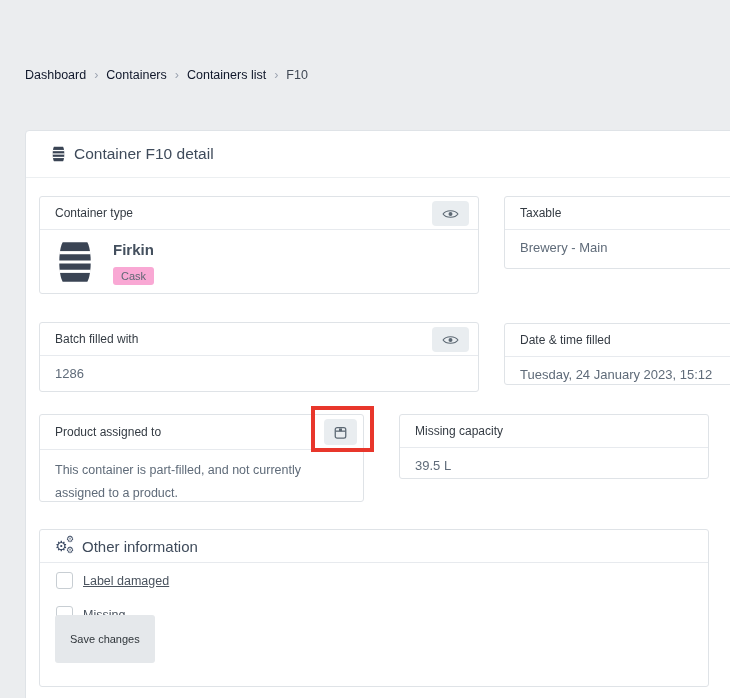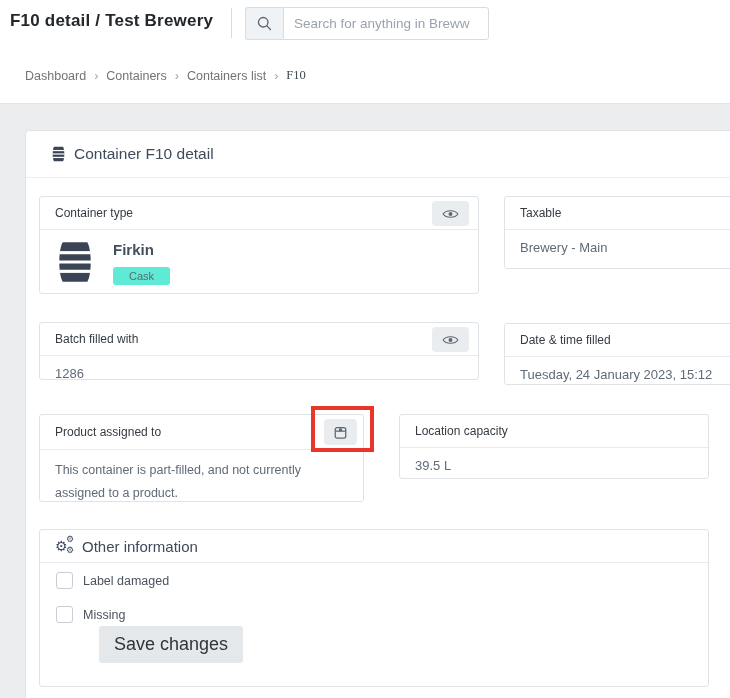--- a/index.html
+++ b/index.html
@@ -39,22 +39,22 @@
     padding:0 10px; font-size:13.5px; color:#3e4753; outline:none;
     font-family:"Liberation Sans", sans-serif;
   }
   .search-input::placeholder { color:#9aa2af; }
 
   
   .breadcrumb {
     position:absolute; left:25px; top:68px; font-size:12.5px; color:#8a93a2;
     display:flex; gap:8px; align-items:center;
   }
-  .breadcrumb .crumb { color:#737373; cursor:pointer; }
-  .breadcrumb .crumb.current { color:#3e4753; cursor:default;font-family:Liberation Serif, serif; }
+  .breadcrumb .crumb { color:#0f172a; cursor:pointer; }
+  .breadcrumb .crumb.current { color:#3e4753; cursor:default; }
   .breadcrumb .sep { color:#9aa2af; }
 
   
   .main-card {
     position:absolute; left:25px; top:130px; width:720px; height:590px;
     background:#fff; border:1px solid #dfe3e7; border-radius:4px 4px 0 0;
   }
   .main-card-header {
     position:absolute; left:0; top:0; right:0; height:47px;
     border-bottom:1px solid #eceff1;
@@ -78,22 +78,22 @@
   .icon-btn {
     position:absolute; top:4px; width:37px; height:25px;
     background:#e9edf0; border:none; border-radius:4px;
     display:flex; align-items:center; justify-content:center; cursor:pointer;
   }
 
   
   .ctype-body { display:flex; padding:9px 15px; gap:18px; }
   .ctype-text .cname { font-size:15px; color:#44505e; margin-top:2px;font-weight:bold; }
   .badge {
-    display:inline-block; margin-top:9px; background:#5eead4; color:#5f6774;
-    font-size:11px; padding:3px 16px; border-radius:3px;
+    display:inline-block; margin-top:9px; background:#f9a8d4; color:#5f6774;
+    font-size:11px; padding:3px 8px; border-radius:3px;
   }
 
   .product-body {
     padding:9px 15px; font-size:12.5px; color:#5f6b79; line-height:1.8;
   }
 
   
   .highlight-box {
     position:absolute; border-style:solid; border-width:4px;
     background:transparent; pointer-events:none; z-index:5;
@@ -109,52 +109,36 @@
   .gears .g-big { position:absolute; left:0; top:0px; font-size:14px; line-height:18px; }
   .gears .g-small { position:absolute; left:11px; top:-3px; font-size:9px; line-height:10px; }
   .gears .g-small2 { position:absolute; left:11px; top:8px; font-size:9px; line-height:10px; }
 
   .check-row {
     position:absolute; left:16px; display:flex; align-items:center; gap:10px; cursor:pointer;
   }
   .checkbox {
     width:17px; height:17px; background:#fff; border:1px solid #c8ced3; border-radius:3px;
   }
-  .check-label { font-size:12.5px; color:#4a535e; }
+  .check-label { font-size:12.5px; color:#4a535e;text-decoration:underline; }
 
   .save-btn {
     position:absolute; left:15px; bottom:23px;
     background:#e5e8eb; color:#2f353a; border:none; border-radius:3px;
-    padding:8px 15px; font-size:18px; font-weight:400; cursor:pointer;
+    padding:18px 15px; font-size:11px; font-weight:400; cursor:pointer;
     font-family:"Liberation Sans", sans-serif;
-    margin-left:44px;
   }
 
   svg { display:block; }
 </style>
 </head>
 <body>
 
 <div class="app">
 
-  <div class="topbar">
-    <div class="page-title">F10 detail / Test Brewery</div>
-    <div class="v-divider"></div>
-    <div class="search-group">
-      <div class="search-btn">
-        <span>
-          <svg width="17" height="17" viewBox="0 0 20 20">
-            <circle cx="8.5" cy="8.5" r="5.6" fill="none" stroke="#5c6873" stroke-width="1.6"></circle>
-            <line x1="12.8" y1="12.8" x2="17" y2="17" stroke="#5c6873" stroke-width="1.6" stroke-linecap="round"></line>
-          </svg>
-        </span>
-      </div>
-      <input class="search-input" type="text" placeholder="Search for anything in Breww" style="">
-    </div>
-  </div>
 
   <div class="breadcrumb">
     <span class="crumb">Dashboard</span>
     <span class="sep">›</span>
     <span class="crumb">Containers</span>
     <span class="sep">›</span>
     <span class="crumb">Containers list</span>
     <span class="sep">›</span>
     <span class="crumb current">F10</span>
   </div>
@@ -201,21 +185,21 @@
       </div>
     </div>
 
     <div class="icard" style="left:478px; top:65px; width:440px; height:73px;">
       <div class="icard-header">
         <span class="hlabel">Taxable</span>
       </div>
       <div class="icard-body">Brewery - Main</div>
     </div>
 
-    <div class="icard" style="left:13px; top:191px; width:440px; height:58px;">
+    <div class="icard" style="left:13px; top:191px; width:440px; height:70px;">
       <div class="icard-header">
         <span class="hlabel">Batch filled with</span>
         <button class="icon-btn" style="right:9px;">
           <span>
             <svg width="17" height="12" viewBox="0 0 24 16">
               <path d="M1.5 8 C5.5 1.8 18.5 1.8 22.5 8 C18.5 14.2 5.5 14.2 1.5 8 Z" fill="none" stroke="#5c6873" stroke-width="1.5"></path>
               <circle cx="12" cy="8" r="2.8" fill="#5c6873"></circle>
             </svg>
           </span>
         </button>
@@ -241,21 +225,21 @@
               <rect x="8" y="4.6" width="4" height="3.6" fill="#5c6873"></rect>
             </svg>
           </span>
         </button>
       </div>
       <div class="product-body">This container is part-filled, and not currently assigned to a product.</div>
     </div>
 
     <div class="icard" style="left:373px; top:283px; width:310px; height:65px;">
       <div class="icard-header">
-        <span class="hlabel">Location capacity</span>
+        <span class="hlabel">Missing capacity</span>
       </div>
       <div class="icard-body">39.5 L</div>
     </div>
 
     <div class="icard" style="left:13px; top:398px; width:670px; height:158px;">
       <div class="other-header">
         <span class="gears">
           <span class="g-big">⚙</span>
           <span class="g-small">⚙</span>
           <span class="g-small2">⚙</span>

